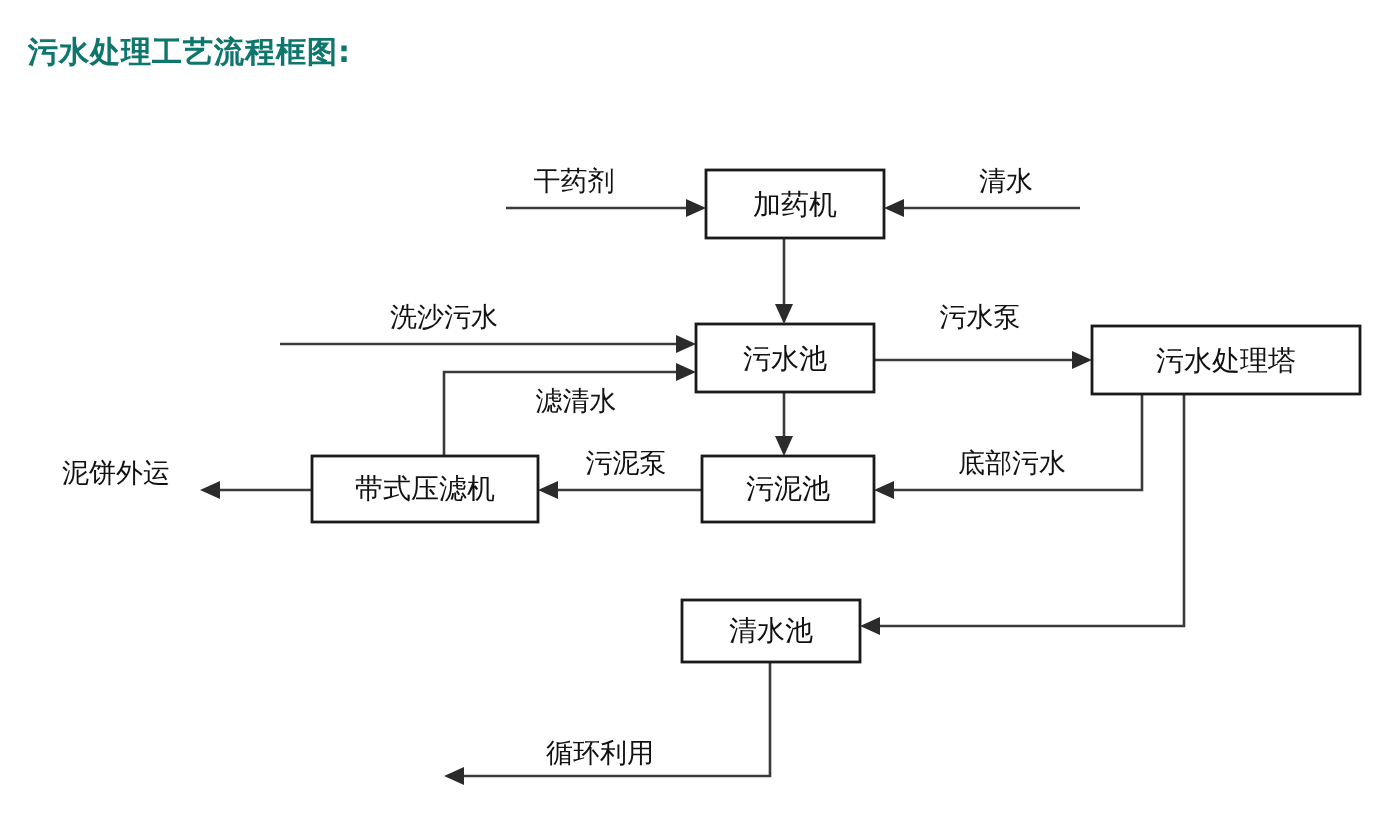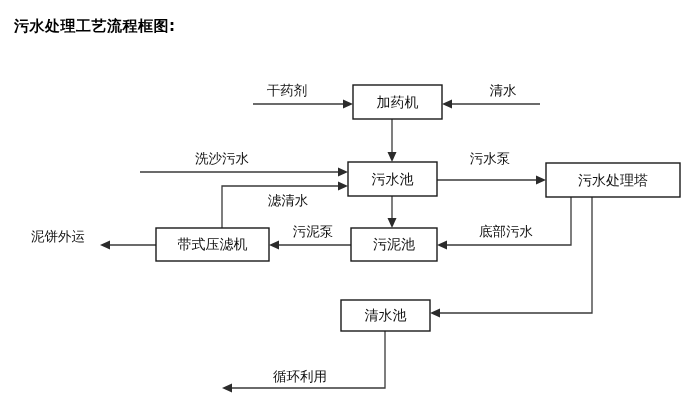--- a/index.html
+++ b/index.html
@@ -14,21 +14,21 @@
     background: #ffffff;
     font-family: "DejaVu Sans", "Liberation Sans", sans-serif;
     overflow: hidden;
   }
   #diagram-title {
     position: absolute;
     left: 14px;
     top: 17px;
     font-size: 15px;
     font-weight: bold;
-    color: #000000;
+    color: #0f766e;
     letter-spacing: 0.5px;
     white-space: nowrap;
   }
   #flow-svg {
     position: absolute;
     left: 0;
     top: 0;
   }
   .node-box {
     fill: #ffffff;

